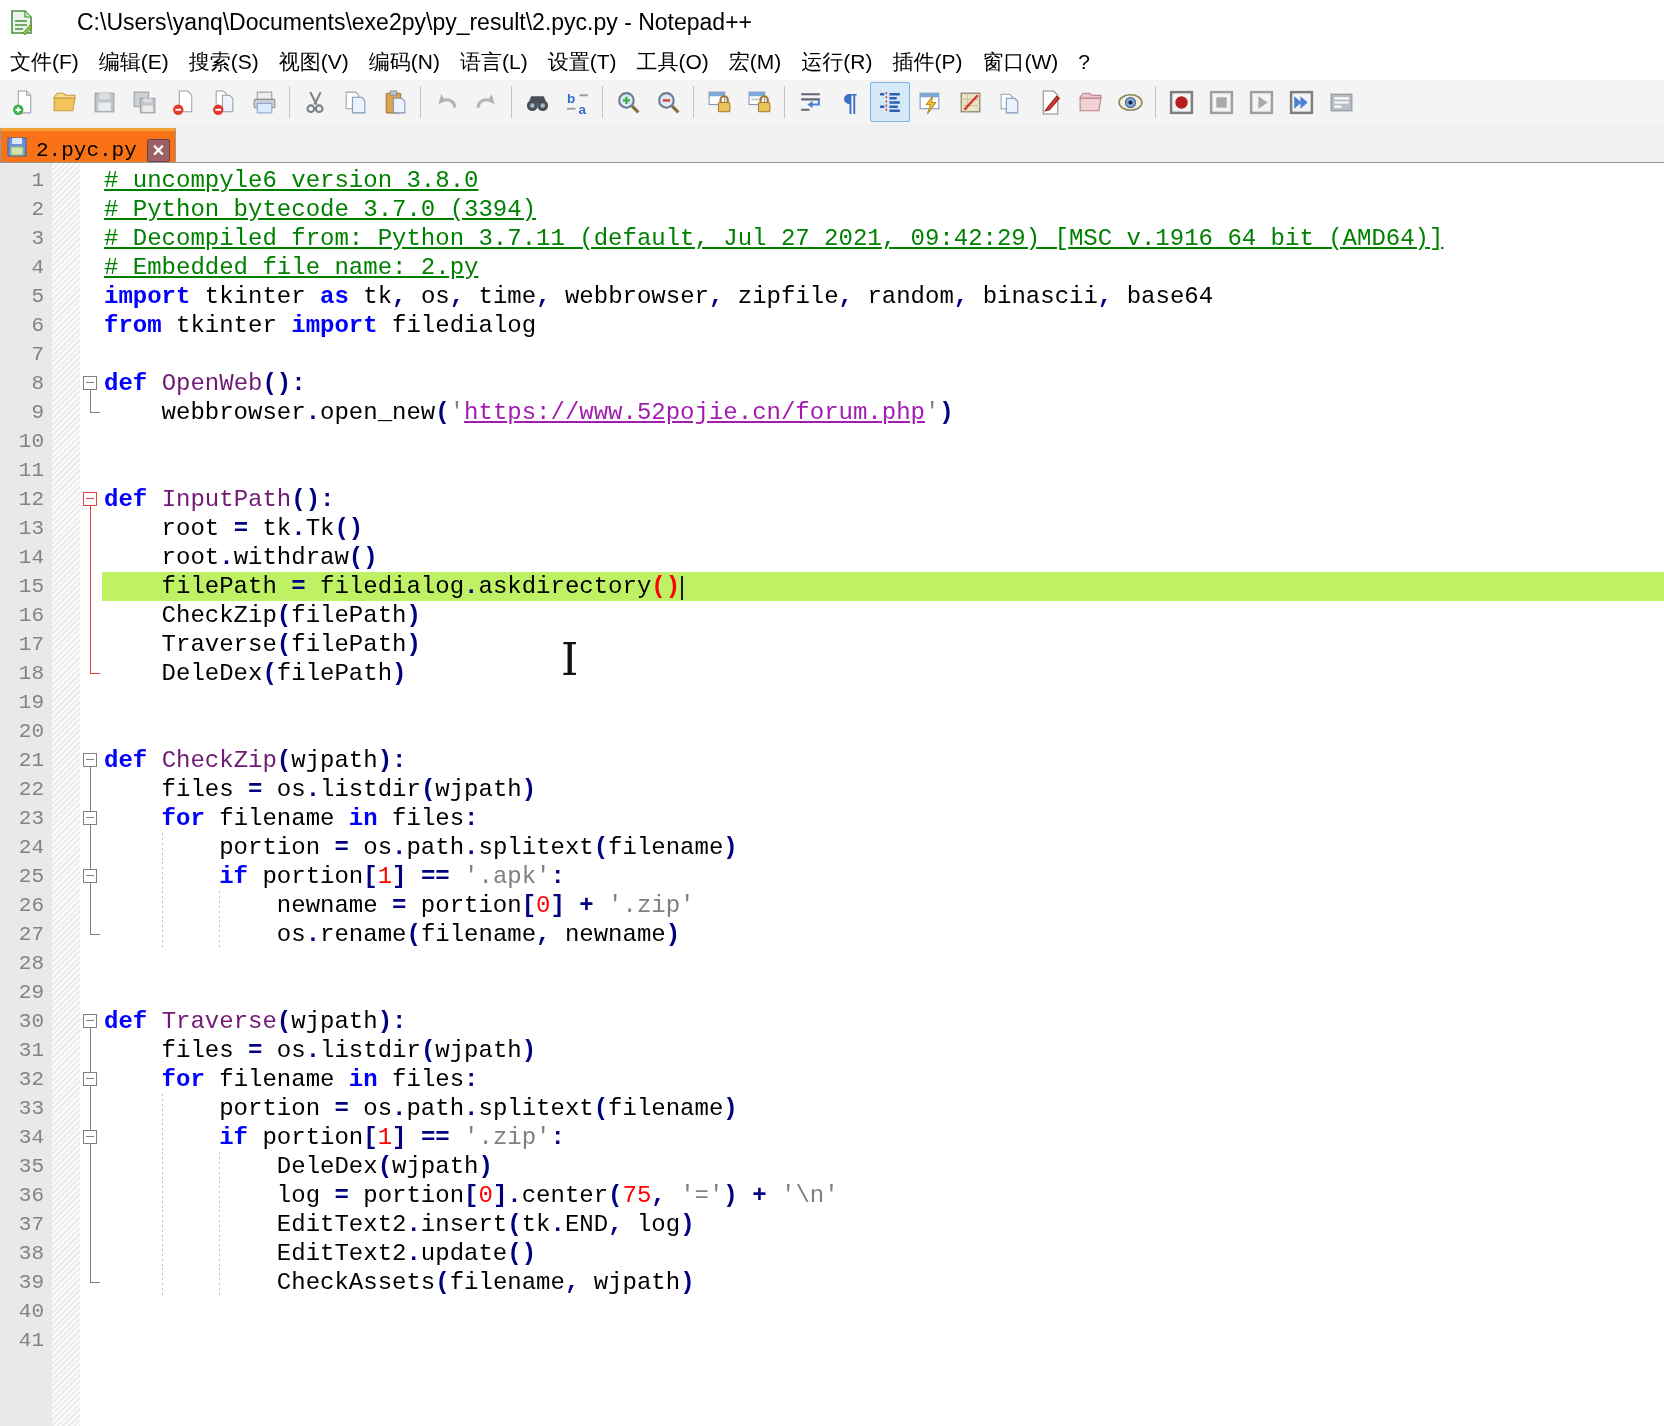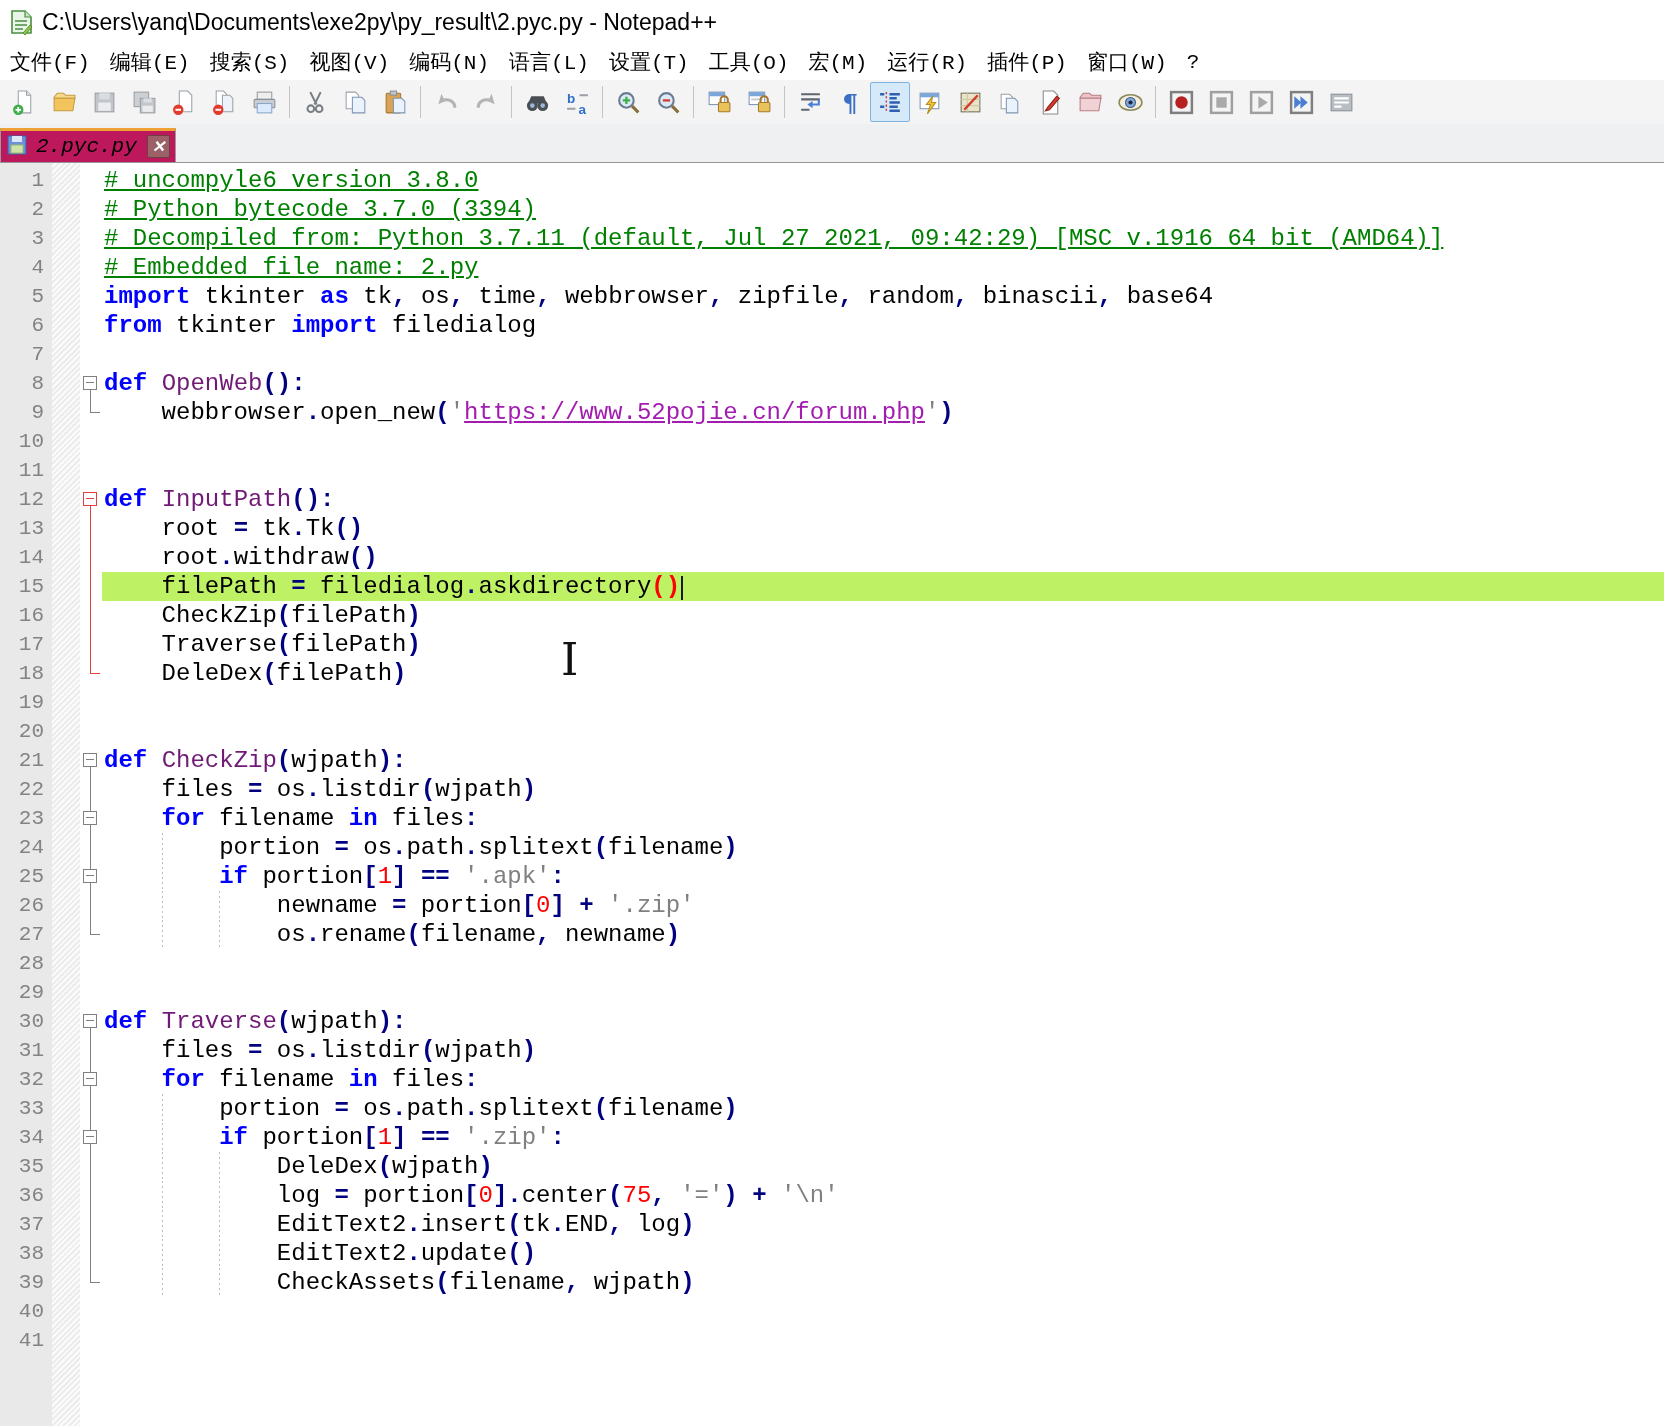--- a/index.html
+++ b/index.html
@@ -1,37 +1,37 @@
 <!DOCTYPE html>
 <html><head>
 <meta charset="utf-8">
 <style>
   html,body{margin:0;padding:0;}
   body{
     width:1664px;height:1426px;overflow:hidden;background:#fff;
     font-family:"Liberation Sans",sans-serif;position:relative;
   }
   
-  .titlebar{height:44px;display:flex;align-items:center;padding-left:8px;background:#fff;}
+  .titlebar{height:44px;display:flex;align-items:center;padding-left:8px;background:#fff;gap:35px;}
   .titlebar .app-icon{width:26px;height:26px;margin-right:8px;flex:0 0 auto;}
   .titlebar .title-text{font-size:23px;color:#000;white-space:nowrap;}
   
   .menubar{height:36px;display:flex;align-items:center;background:#fff;font-size:21px;color:#000;}
-  .menu-item{padding:2px 10px;white-space:nowrap;cursor:default;font-family:Liberation Mono, monospace;}
+  .menu-item{padding:2px 10px;white-space:nowrap;cursor:default;}
   
   .toolbar{height:44px;background:#f4f4f4;display:flex;align-items:center;padding-left:4px;}
   .tb-group{display:flex;align-items:center;}
   .tb-sep{width:1px;height:32px;background:#c4c4c4;margin:0 5px;flex:0 0 auto;}
   .tb-btn{width:38px;height:38px;display:flex;align-items:center;justify-content:center;border:1px solid transparent;border-radius:2px;}
   .tb-btn.active{background:#d6e9f8;border-color:#7fb2e0;}
   .tb-btn svg{display:block;}
   
   .tabbar{height:38px;background:#eef0f1;border-bottom:1px solid #979797;display:flex;align-items:flex-end;}
-  .tab{height:34px;background:#be185d;border:1px solid #9a9a9a;border-bottom:none;border-top:3px solid #efa135;
-       display:flex;align-items:center;padding:0 5px;box-sizing:border-box;font-style:italic;}
+  .tab{height:34px;background:#f97316;border:1px solid #9a9a9a;border-bottom:none;border-top:3px solid #efa135;
+       display:flex;align-items:flex-end;padding:0 5px;box-sizing:border-box;}
   .tab-label{font-family:"Liberation Mono",monospace;font-size:21px;color:#000;margin:0 10px 0 8px;white-space:nowrap;}
   .tab-close{width:21px;height:21px;background:#9b6167;border:1px solid #6d4046;color:#fff;font-size:16px;font-weight:bold;
        display:flex;align-items:center;justify-content:center;line-height:1;border-radius:2px;}
   
   .editor{position:relative;height:1264px;background:#fff;overflow:hidden;}
   .mg-ln{position:absolute;left:0;top:0;bottom:0;width:52px;background:#e9e9e9;}
   .mg-bm{position:absolute;left:52px;top:0;bottom:0;width:28px;
          background-image:repeating-linear-gradient(135deg,#ececec 0 2px,#fbfbfb 2px 4px);}
   .mg-fold{position:absolute;left:80px;top:0;bottom:0;width:22px;background:#fff;}
   .rows{position:absolute;left:0;top:3px;right:0;}

